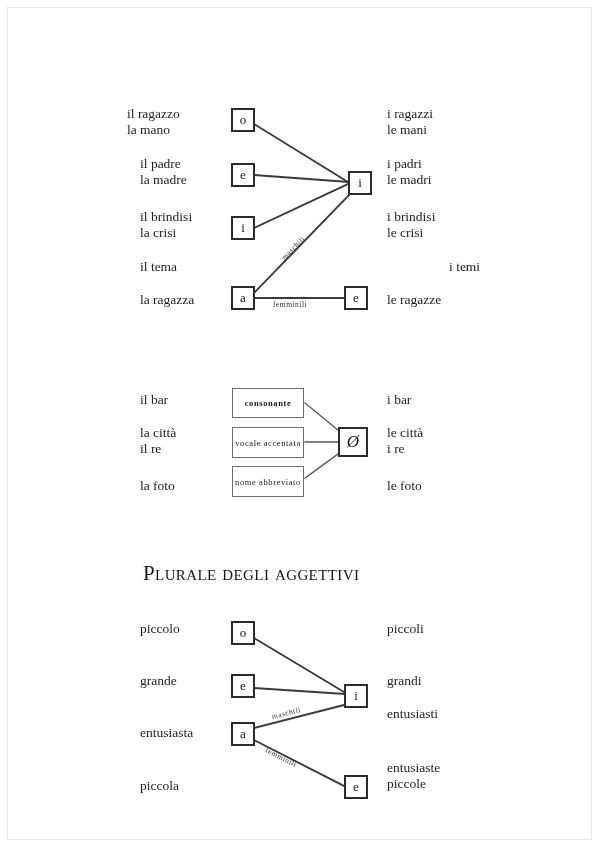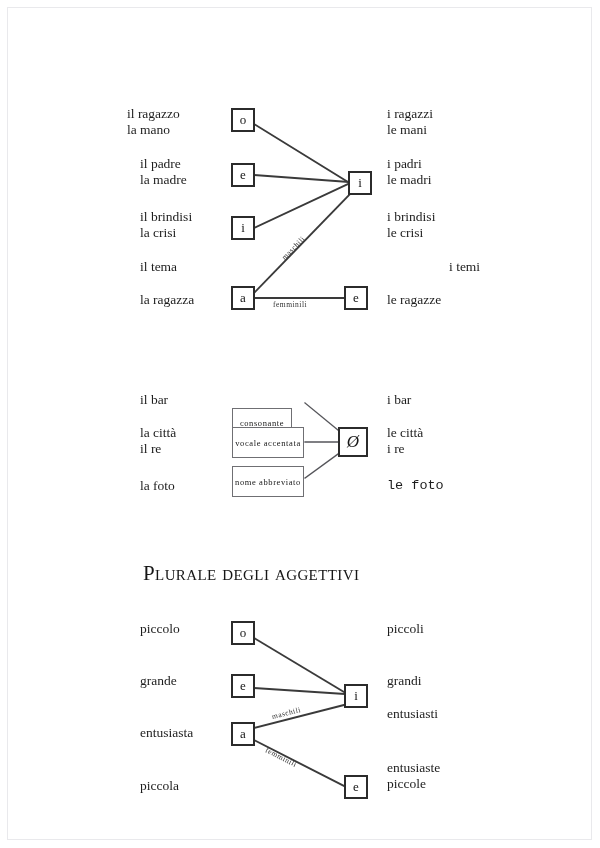--- a/index.html
+++ b/index.html
@@ -156,23 +156,23 @@
   <div class="edge-label" style="left:273px; top:300px;">femminili</div>
 
   <div class="word" style="left:140px; top:392px;">il bar</div>
   <div class="word" style="left:140px; top:425px;">la città
 il re</div>
   <div class="word" style="left:140px; top:478px;">la foto</div>
 
   <div class="word right" style="left:387px; top:392px;">i bar</div>
   <div class="word right" style="left:387px; top:425px;">le città
 i re</div>
-  <div class="word right" style="left:387px; top:478px;font-family:Liberation Mono, monospace;">le foto</div>
-
-  <div class="vbox thin wide" style="left:232px; top:408px; width:60px; height:30px;">consonante</div>
+  <div class="word right" style="left:387px; top:478px;">le foto</div>
+
+  <div class="vbox thin wide" style="left:232px; top:388px; width:72px; height:30px;font-weight:bold;">consonante</div>
   <div class="vbox thin wide" style="left:232px; top:466px; width:72px; height:31px;">nome
 abbreviato</div>
   <div class="vbox thin wide" style="left:232px; top:427px; width:72px; height:31px;">vocale
 accentata</div>
 
   <div class="vbox zero" style="left:338px; top:427px; width:30px; height:30px;">Ø</div>
 
   <div class="section-title" style="left:143px; top:561px;">Plurale degli aggettivi</div>
 
   <div class="word" style="left:140px; top:621px;">piccolo</div>

